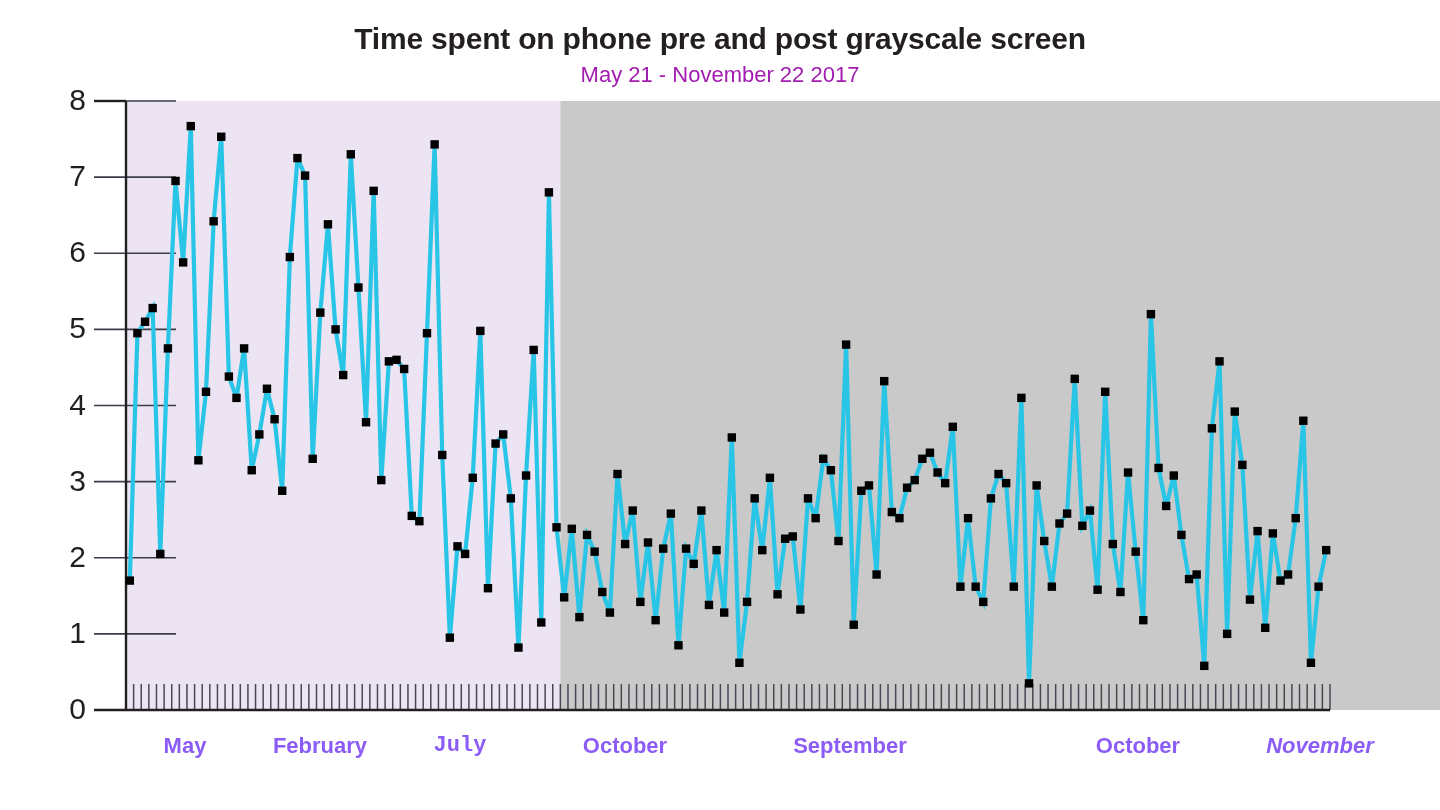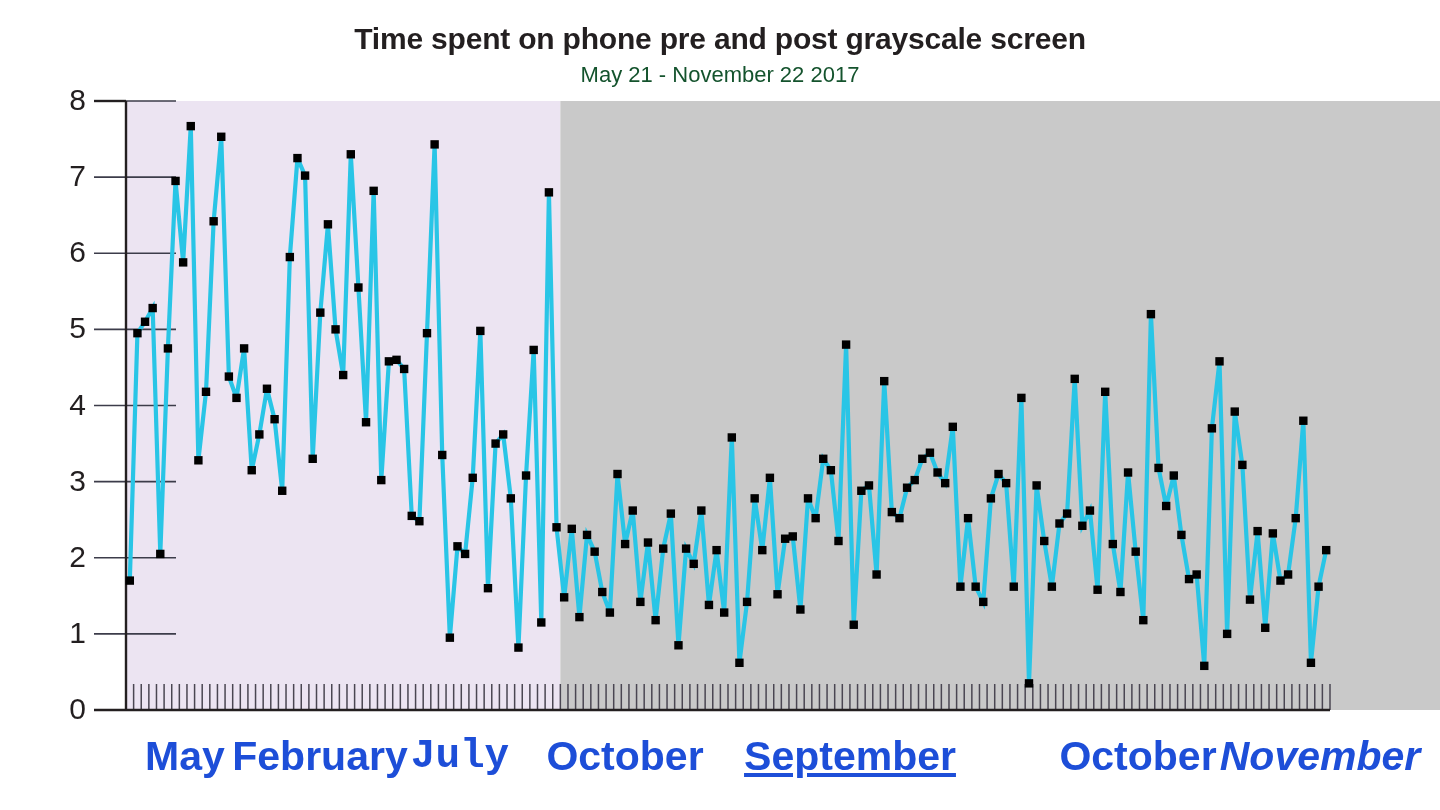--- a/index.html
+++ b/index.html
@@ -32,43 +32,43 @@
     color: #231f20;
   }
   #chart-subtitle {
     position: absolute;
     left: 0;
     top: 62px;
     width: 1440px;
     text-align: center;
     font-size: 22px;
     font-weight: normal;
-    color: #14532d;
+    color: #a21caf;
   }
   #plot-svg {
     position: absolute;
     left: 0;
     top: 0;
   }
   .y-tick-label {
     position: absolute;
     width: 40px;
     text-align: right;
     font-size: 30px;
     font-weight: normal;
     color: #231f20;
     line-height: 1;
   }
   .month-label {
     position: absolute;
     top: 733px;
     text-align: center;
-    font-size: 41px;
+    font-size: 22px;
     font-weight: bold;
-    color: #1d4ed8;
+    color: #8b5cf6;
     white-space: nowrap;
     transform: translateX(-50%);
   }
 </style>
 </head>
 <body>
 
 <div id="figure">
 
   <div id="chart-title">Time spent on phone pre and post grayscale screen</div>
@@ -429,18 +429,18 @@
       <div class="y-tick-label" style="left: 46px; top: 313.375px;">5</div>
       <div class="y-tick-label" style="left: 46px; top: 237.25px;">6</div>
       <div class="y-tick-label" style="left: 46px; top: 161.125px;">7</div>
       <div class="y-tick-label" style="left: 46px; top: 85px;">8</div>
     </div>
   <div id="x-labels">
       <div class="month-label" style="left: 185px;">May</div>
       <div class="month-label" style="left: 320px;">February</div>
       <div class="month-label" style="left: 460px; font-family: Liberation Mono, monospace;">July</div>
       <div class="month-label" style="left: 625px;">October</div>
-      <div class="month-label" style="left: 850px; text-decoration: underline;">September</div>
+      <div class="month-label" style="left: 850px;">September</div>
       <div class="month-label" style="left: 1138px;">October</div>
       <div class="month-label" style="left: 1320px; font-style: italic;">November</div>
     </div>
 
 </div>
 
 </body></html>

